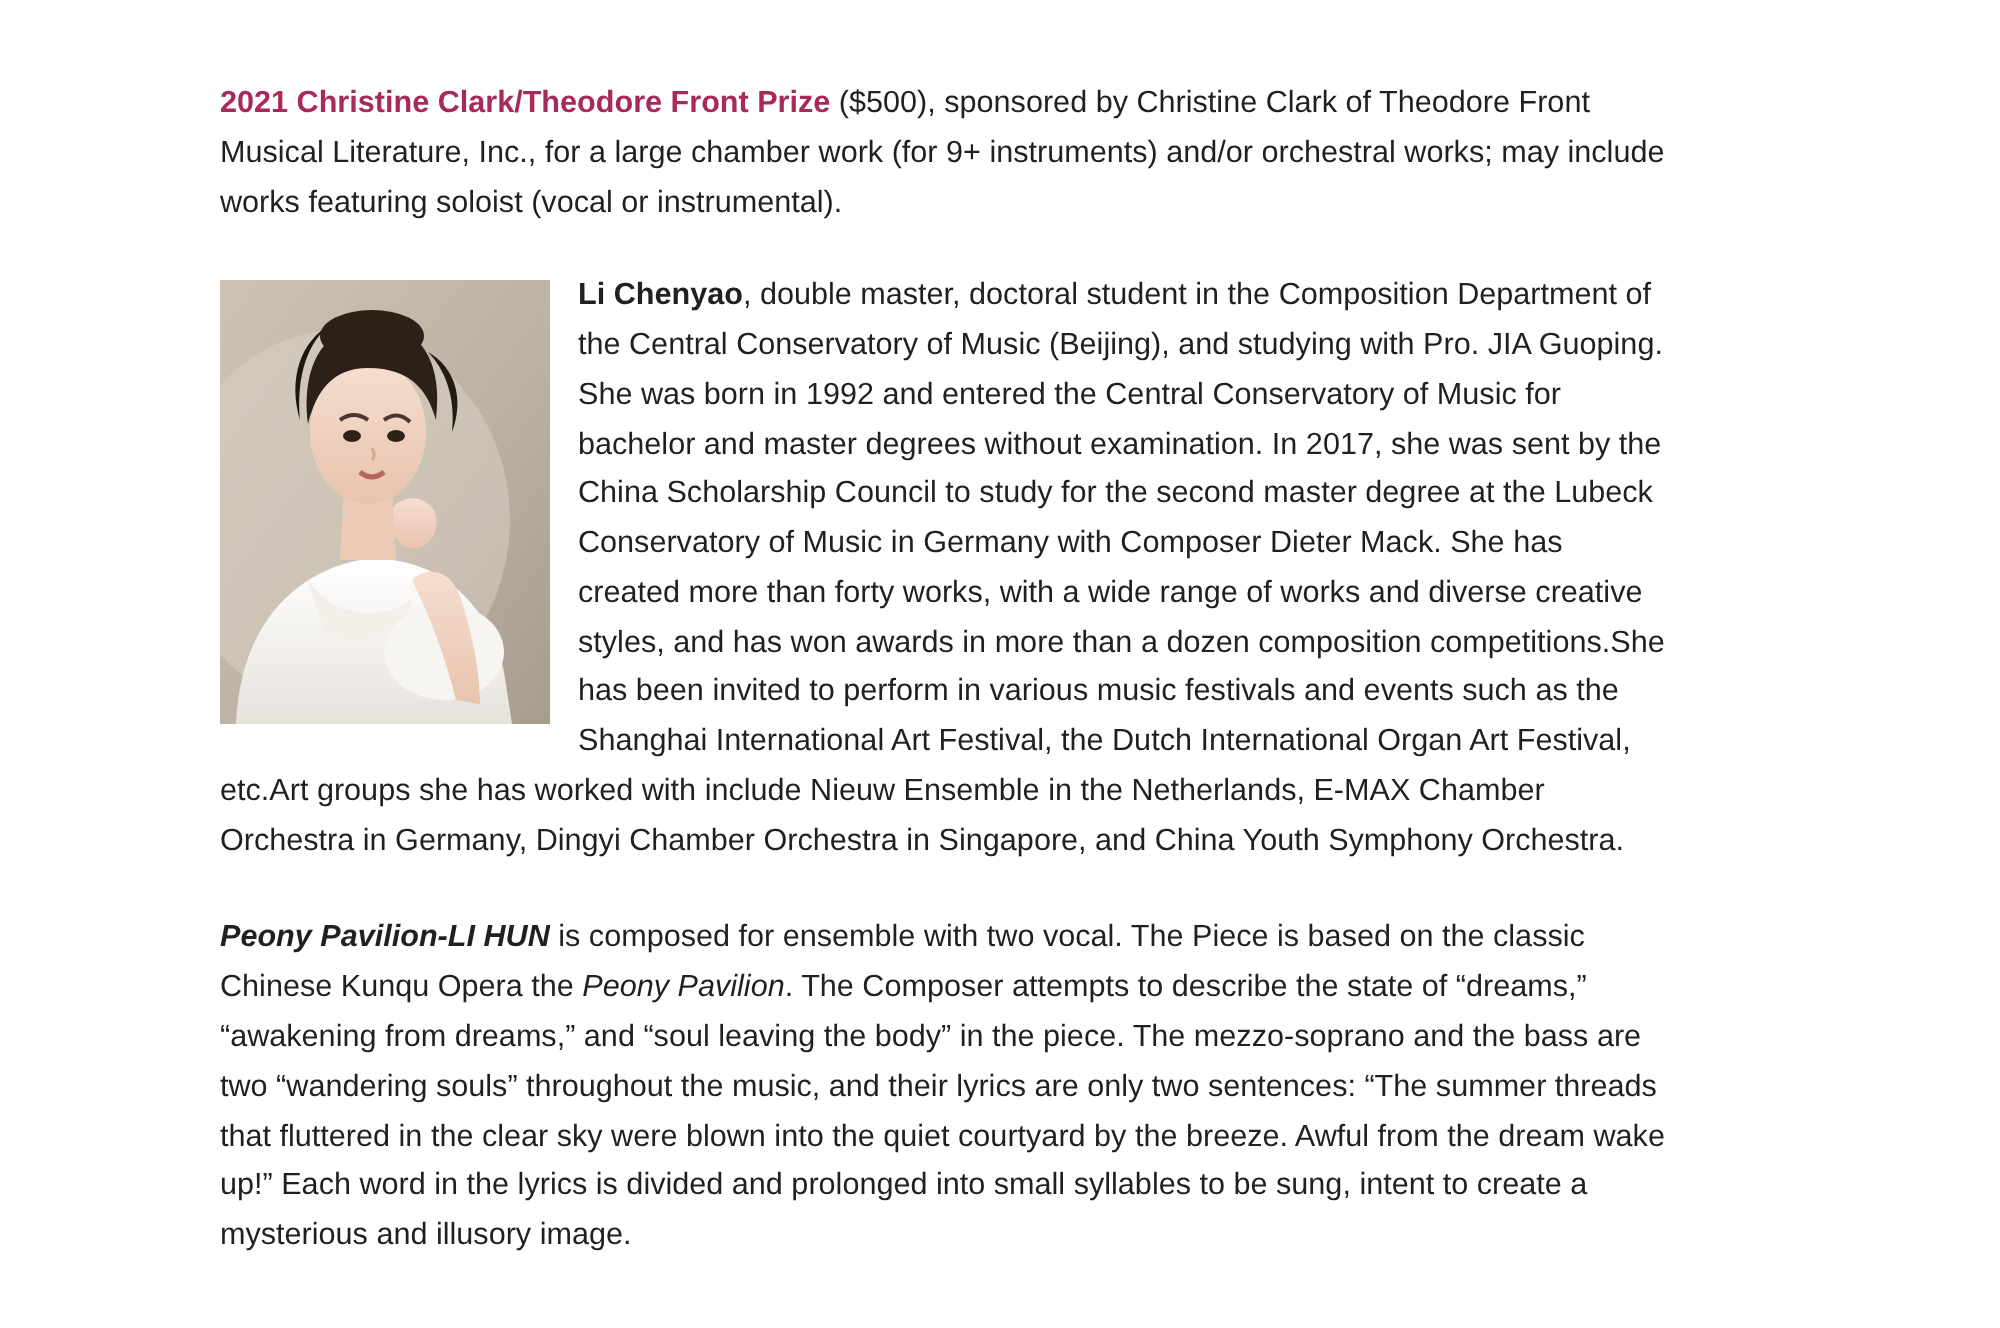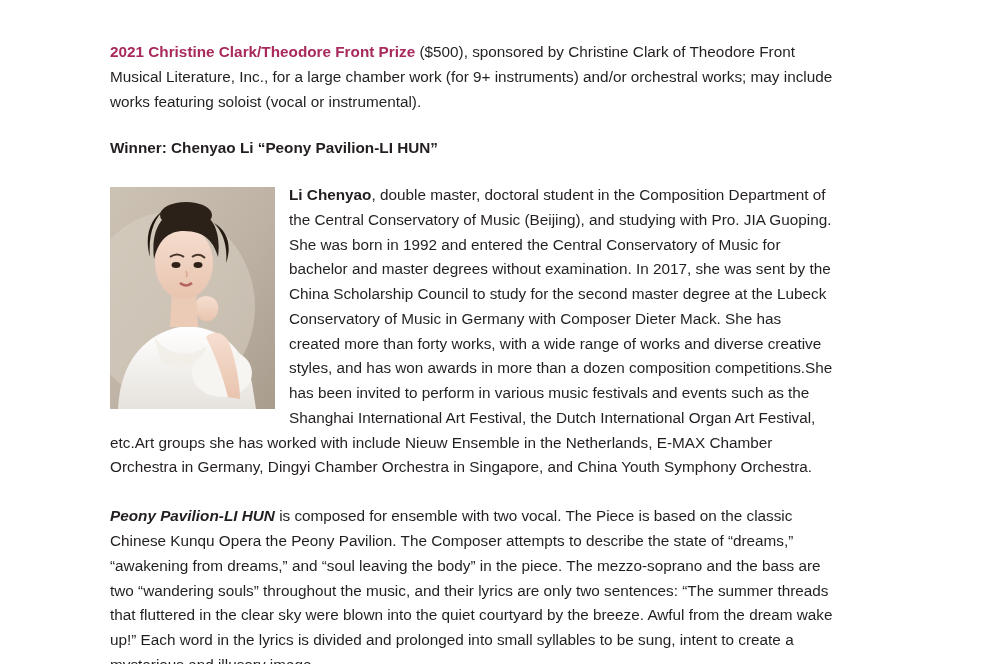--- a/index.html
+++ b/index.html
@@ -59,20 +59,21 @@
   .bio-text {
     font-size: 15.3px;
     line-height: 1.62;
     color: #231f20;
     text-align: left;
   }
   .bold {
     font-weight: bold;
   }
   .ital {
+    font-style: italic;
   }
   .bolditalic {
     font-weight: bold;
     font-style: italic;
     margin-top: 44px;
   }
   .clearfix::after {
     content: "";
     display: block;
     clear: both;
@@ -80,23 +81,20 @@
 </style>
 </head>
 <body>
 
 <div class="page">
 
   <div class="para-block">
     <p><span class="award-title">2021 Christine Clark/Theodore Front Prize</span><span> ($500), sponsored by Christine Clark of Theodore Front Musical Literature, Inc., for a large chamber work (for 9+ instruments) and/or orchestral works; may include works featuring soloist (vocal or instrumental).</span></p>
   </div>
 
-  <div class="para-block">
-    <p class="winner-line">Winner: Chenyao Li “Peony Pavilion-LI HUN”</p>
-  </div>
 
   <div class="bio-block clearfix">
     <div class="portrait">
       <svg width="165" height="222" viewBox="0 0 165 222">
         <defs>
           <linearGradient id="bg" x1="0" y1="0" x2="1" y2="1">
             <stop offset="0%" stop-color="#cdc3b5"></stop>
             <stop offset="55%" stop-color="#bdb2a4"></stop>
             <stop offset="100%" stop-color="#a89c8d"></stop>
           </linearGradient>

